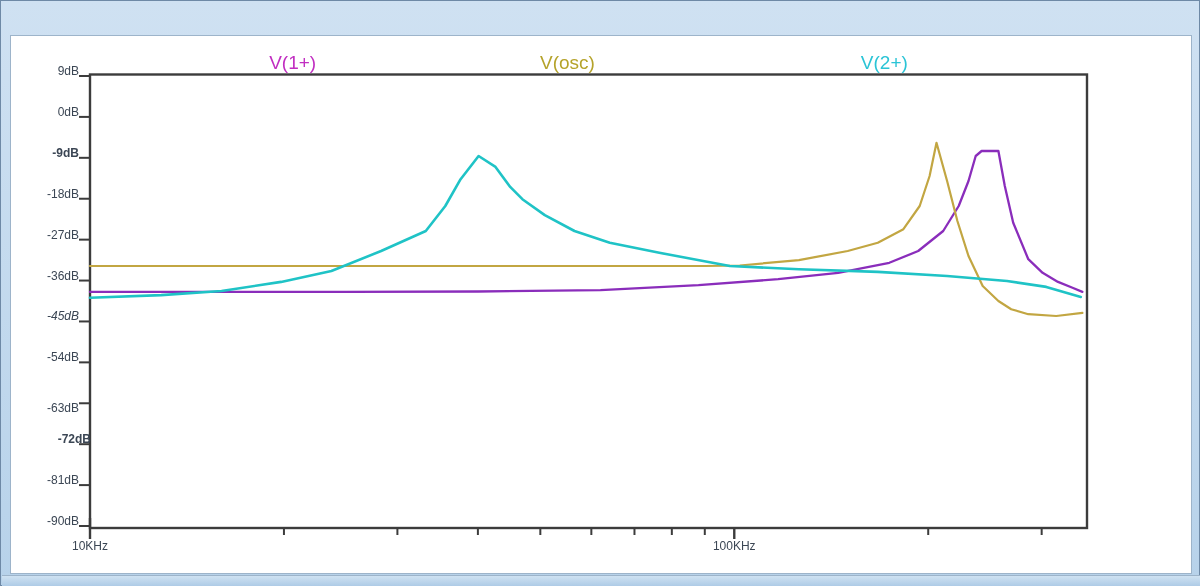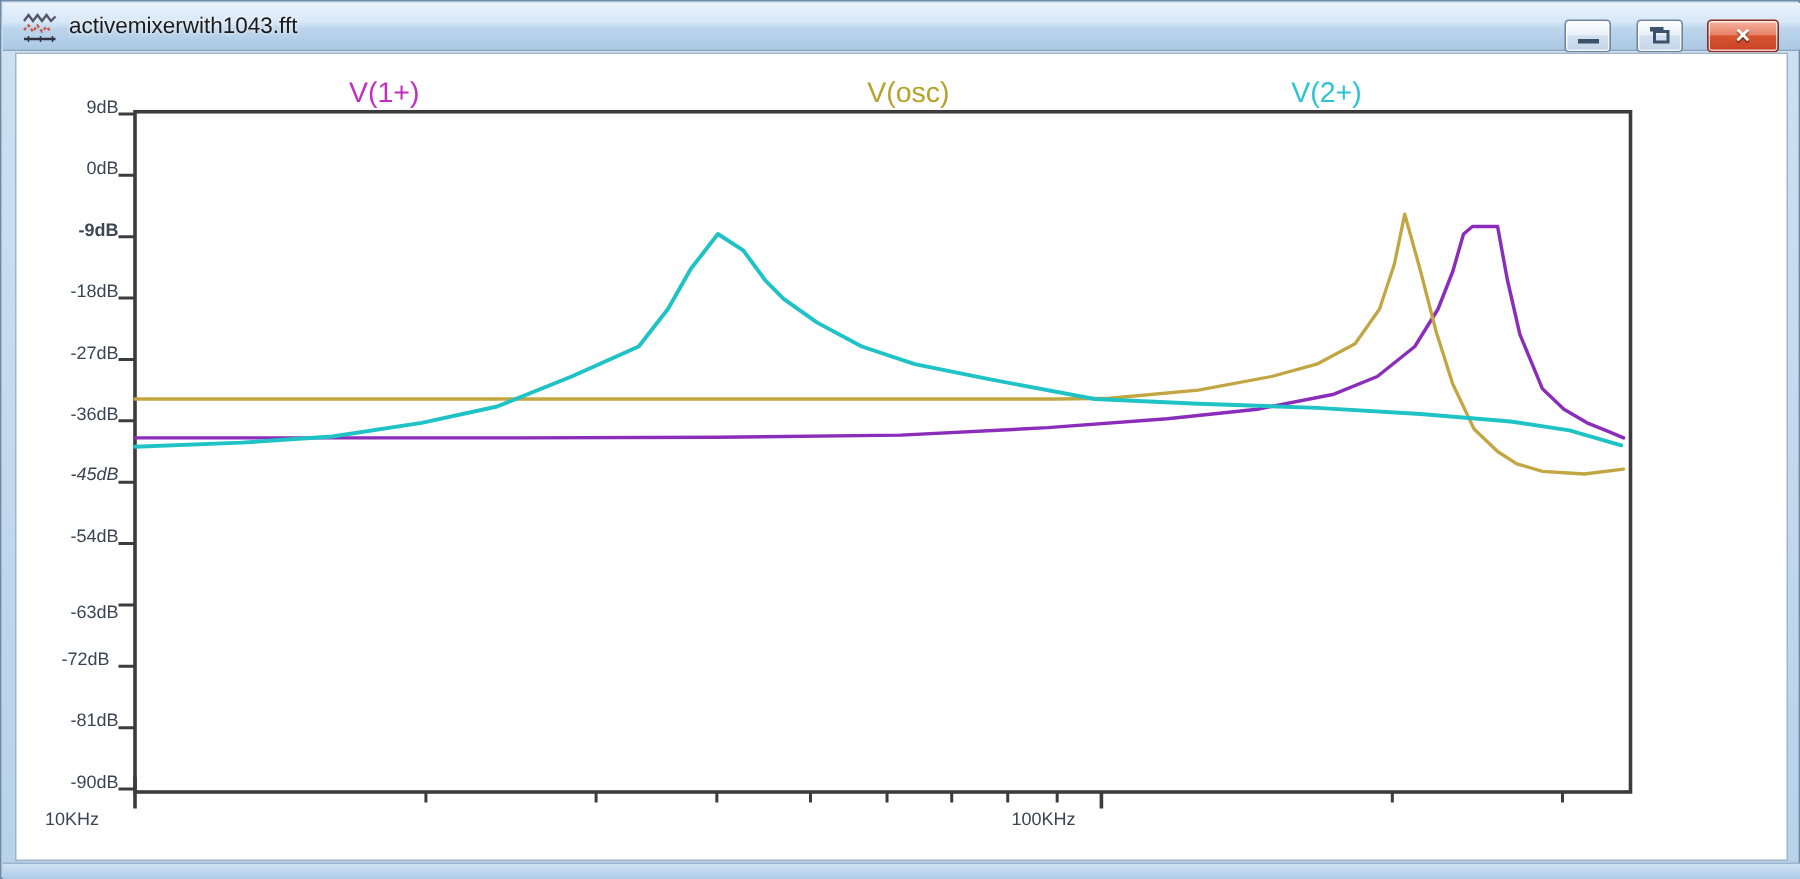--- a/index.html
+++ b/index.html
@@ -39,53 +39,32 @@
   #restore-glyph { position:absolute; left:10px; top:6px; width:11px; height:9px; border:2px solid #3a526b; background:transparent; }
   #restore-glyph:after { content:""; position:absolute; left:-4px; top:-4px; width:9px; height:3px; background:#3a526b; }
   #client {
     position:absolute; left:9px; top:34px; width:1182px; height:539px;
     background:#ffffff; border:1px solid #9db4ca;
   }
   #plot-pane { position:absolute; left:0; top:0; width:1200px; height:586px; }
   #plot-svg { position:absolute; left:0; top:0; }
   .axis-label { position:absolute; color:#3b4654; font-size:12px; white-space:nowrap; }
   .y-label { width:72px; text-align:right; }
-  .x-label { text-align:left; }
+  .x-label { text-align:center; }
   .legend-label { position:absolute; font-size:19px; white-space:nowrap; cursor:pointer; }
   #bottom-strip {
     position:absolute; left:1px; top:574px; width:1198px; height:11px;
     background:linear-gradient(#cfe2f2,#aecbe6); border-top:1px solid #9db4ca;
   }
 </style>
 </head>
 <body>
 
 <div id="window">
 
-  <div id="titlebar">
-    <svg id="app-icon" viewBox="0 0 24 21">
-      <polyline points="1,6 4,2 7,6 10,2 13,6 16,2 19,6 22,3" fill="none" stroke="#555566" stroke-width="1.6"></polyline>
-      <polyline points="1,12 4,9 7,13 10,9 13,13 16,10 19,13" fill="none" stroke="#cc5544" stroke-width="1.6" stroke-dasharray="2,1.5"></polyline>
-      <line x1="1" y1="18" x2="22" y2="18" stroke="#333344" stroke-width="1.6"></line>
-      <line x1="4" y1="16" x2="4" y2="20" stroke="#333344" stroke-width="1"></line>
-      <line x1="12" y1="16" x2="12" y2="20" stroke="#333344" stroke-width="1"></line>
-      <line x1="20" y1="16" x2="20" y2="20" stroke="#333344" stroke-width="1"></line>
-    </svg>
-    <span id="title-text">activemixerwith1043.fft</span>
-
-    <div class="capbtn" id="btn-min">
-      <span id="min-glyph"></span>
-    </div>
-    <div class="capbtn" id="btn-restore">
-      <span id="restore-glyph"></span>
-    </div>
-    <div class="capbtn" id="btn-close">
-      <span>✕</span>
-    </div>
-  </div>
 
   <div id="client"></div>
 
   <div id="plot-pane">
     <svg id="plot-svg" width="1200" height="586" viewBox="0 0 1200 586">
         <rect x="89" y="73.5" width="997" height="453.5" fill="none" stroke="#3c3c3c" stroke-width="2.4"></rect>
         <line x1="78" y1="75" x2="89" y2="75" stroke="#3c3c3c" stroke-width="2"></line>
         <line x1="78" y1="115.9090909090909" x2="89" y2="115.9090909090909" stroke="#3c3c3c" stroke-width="2"></line>
         <line x1="78" y1="156.8181818181818" x2="89" y2="156.8181818181818" stroke="#3c3c3c" stroke-width="2"></line>
         <line x1="78" y1="197.72727272727272" x2="89" y2="197.72727272727272" stroke="#3c3c3c" stroke-width="2"></line>
@@ -116,25 +95,25 @@
     <div id="labels-layer">
         <div class="axis-label y-label" style="left: 6px; top: 63px;">9dB</div>
         <div class="axis-label y-label" style="left: 6px; top: 103.909px;">0dB</div>
         <div class="axis-label y-label" style="left: 6px; top: 144.818px; font-weight: bold;">-9dB</div>
         <div class="axis-label y-label" style="left: 6px; top: 185.727px;">-18dB</div>
         <div class="axis-label y-label" style="left: 6px; top: 226.636px;">-27dB</div>
         <div class="axis-label y-label" style="left: 6px; top: 267.545px; text-align: right;">-36dB</div>
         <div class="axis-label y-label" style="left: 6px; top: 308.455px; font-style: italic;">-45dB</div>
         <div class="axis-label y-label" style="left: 6px; top: 349.364px;">-54dB</div>
         <div class="axis-label y-label" style="left: 6px; top: 400px;">-63dB</div>
-        <div class="axis-label y-label" style="left: 0; top: 431.182px;">-72dB</div>
+        <div class="axis-label y-label" style="left: 18px; top: 431.182px; font-weight: bold;">-72dB</div>
         <div class="axis-label y-label" style="left: 6px; top: 472.091px;">-81dB</div>
         <div class="axis-label y-label" style="left: 6px; top: 513px;">-90dB</div>
         <div class="axis-label x-label" style="left: 29px; width: 120px; top: 538px;">10KHz</div>
         <div class="axis-label x-label" style="left: 673.273px; width: 120px; top: 538px;">100KHz</div>
-        <div class="legend-label" style="left: 195.167px; width: 120px; text-align: center; top: 51px; color: rgb(193, 46, 193);">V(1+)</div>
-        <div class="legend-label" style="left: 512px; width: 120px; text-align: right; top: 51px; color: rgb(181, 163, 43);">V(osc)</div>
+        <div class="legend-label" style="left: 195.167px; width: 120px; text-align: right; top: 51px; color: rgb(193, 46, 193);">V(1+)</div>
+        <div class="legend-label" style="left: 539px; width: 120px; text-align: left; top: 51px; color: rgb(181, 163, 43);">V(osc)</div>
         <div class="legend-label" style="left: 859.833px; width: 120px; top: 51px; color: rgb(43, 196, 214);">V(2+)</div>
       </div>
   </div>
 
   <div id="bottom-strip"></div>
 </div>
 
 </body></html>

